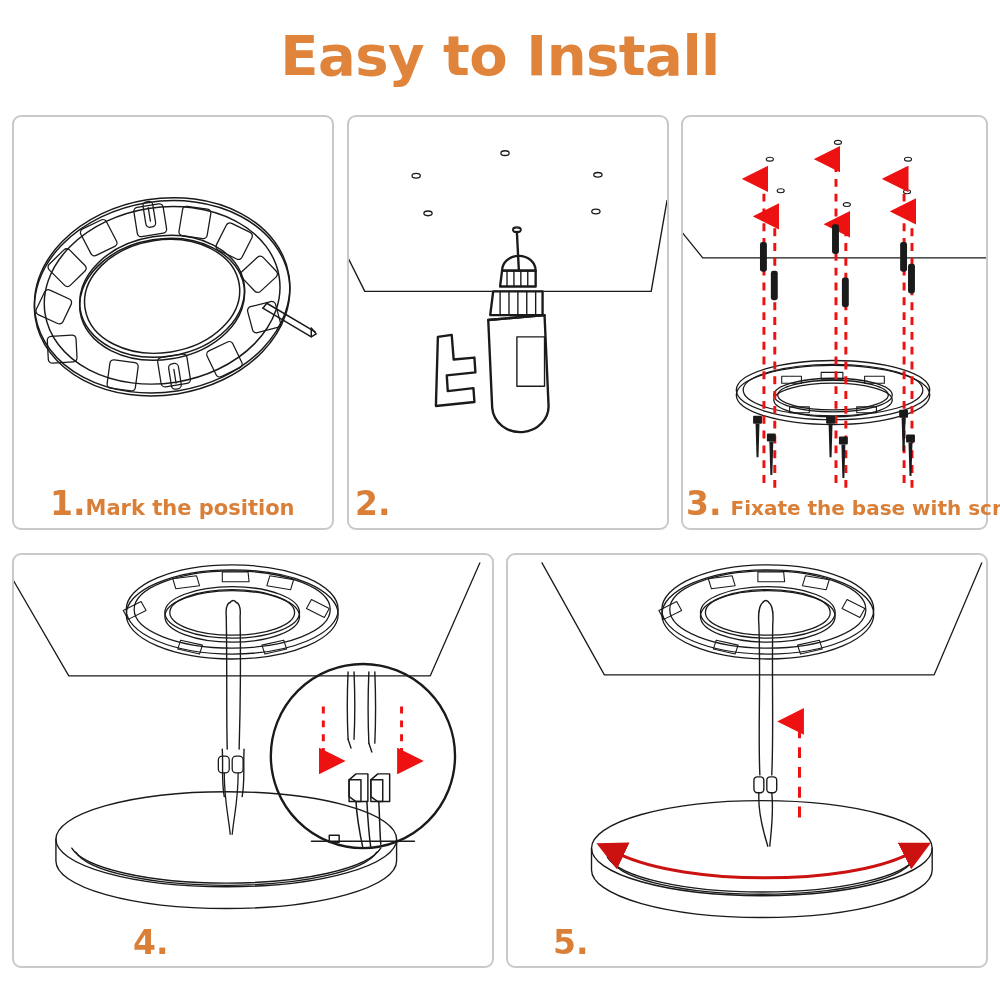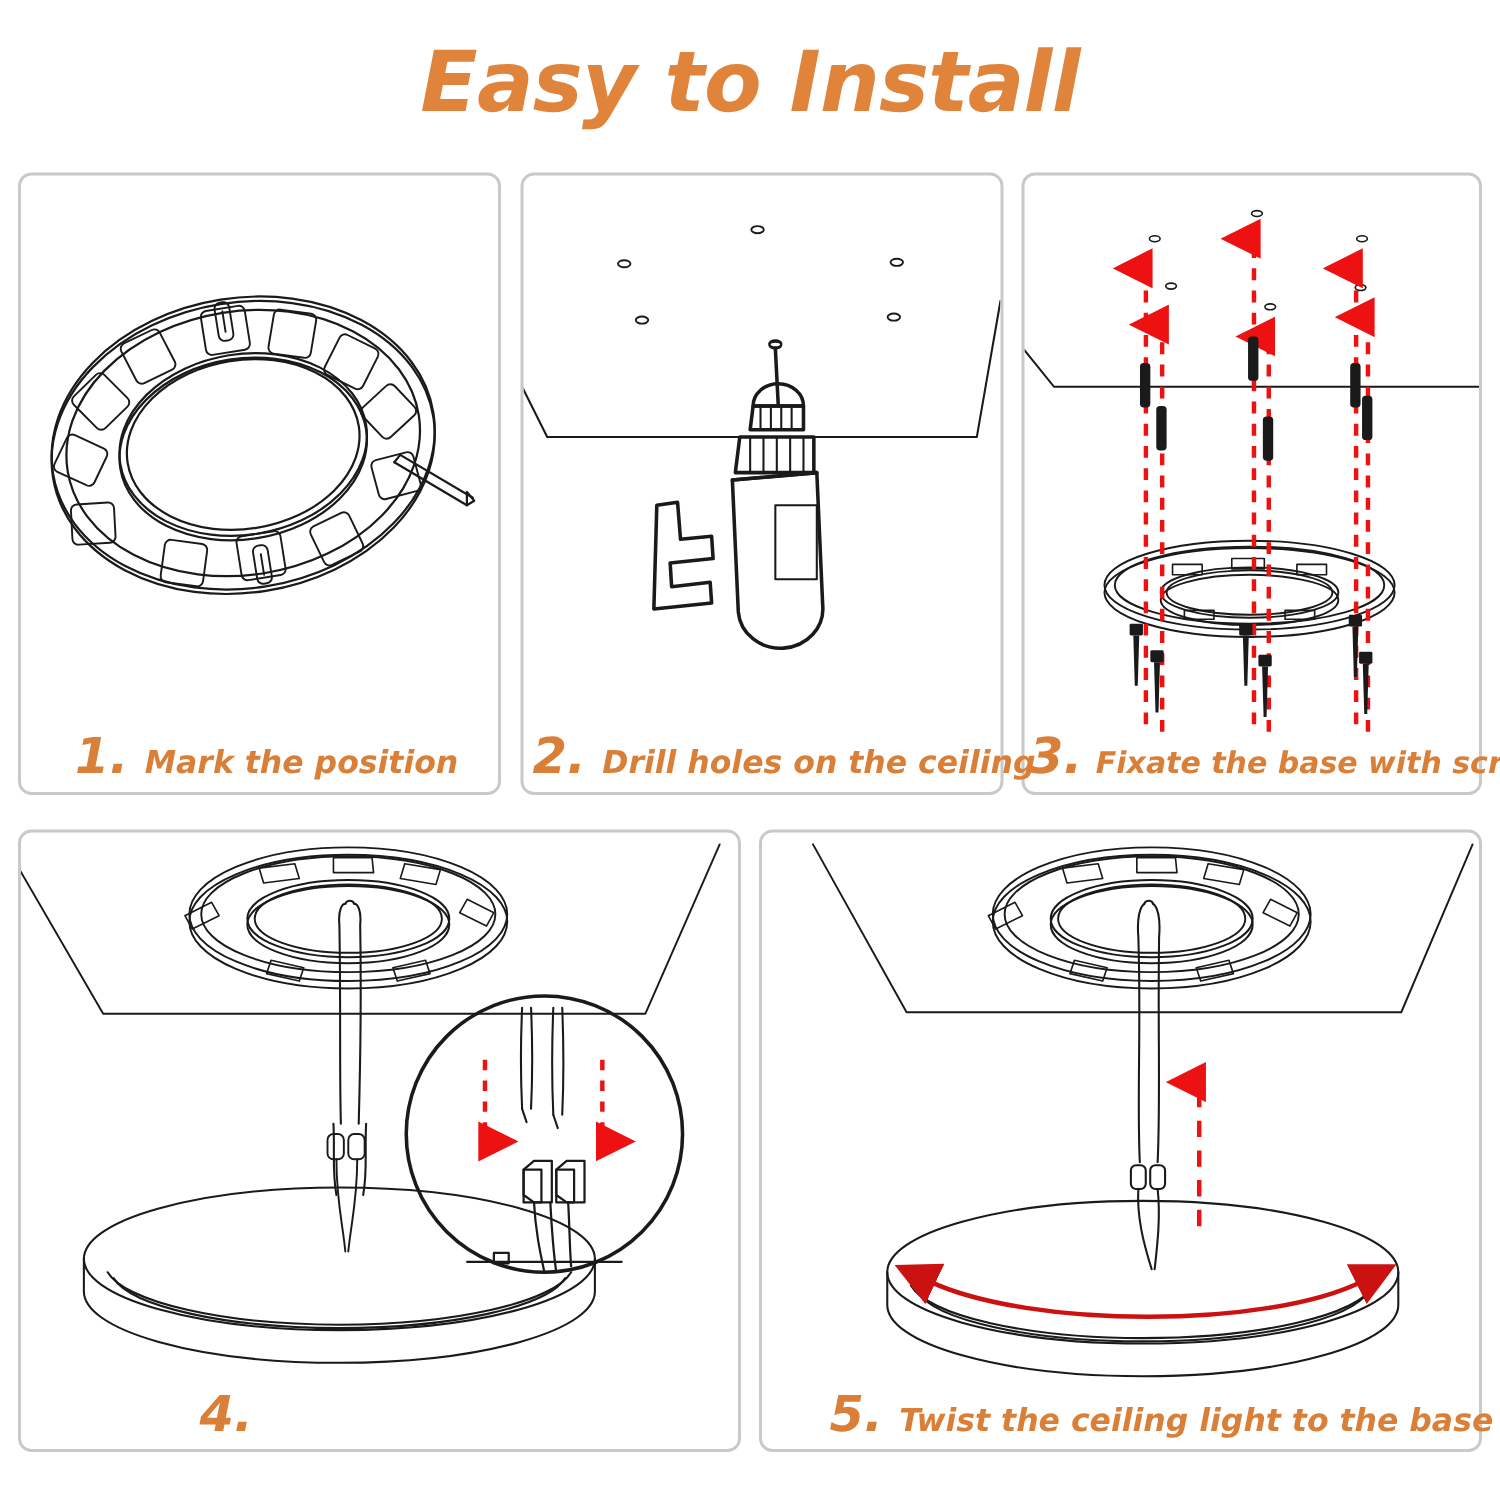--- a/index.html
+++ b/index.html
@@ -13,21 +13,20 @@
     font-family: "Liberation Sans", sans-serif;
     overflow: hidden;
     position: relative;
   }
 
   #page {
     position: relative;
     width: 956px;
     height: 1000px;
     background: #ffffff;
-    font-style: italic;
   }
 
   
   #title {
     position: absolute;
     left: 0;
     top: 28px;
     width: 1000px;
     text-align: center;
     font-size: 56px;
@@ -74,21 +73,20 @@
   }
   .cap-num {
     font-size: 33px;
     font-weight: bold;
     line-height: 1;
   }
   .cap-txt {
     font-size: 21px;
     font-weight: bold;
     line-height: 1;
-    margin-left: 11px;
   }
 
   .cap1 { left: 50px;  top: 487px; }
   .cap2 { left: 355px; top: 487px; }
   .cap3 { left: 686px; top: 487px; font-size: 0; }
   .cap3 .cap-txt { font-size: 20px; margin-left: 9px; }
   .cap4 { left: 133px; top: 926px; }
   .cap5 { left: 553px; top: 926px; }
 </style>
 </head>
@@ -419,30 +417,28 @@
     </svg>
   </div>
 
   <div class="caption cap1">
     <span class="cap-num">1.</span>
     <span class="cap-txt">Mark the position</span>
   </div>
 
   <div class="caption cap2">
     <span class="cap-num">2.</span>
-    <span class="cap-txt">Drill holes on the ceiling</span>
   </div>
 
   <div class="caption cap3">
     <span class="cap-num" style="font-size:33px">3.</span>
     <span class="cap-txt">Fixate the base with screws</span>
   </div>
 
   <div class="caption cap4">
     <span class="cap-num">4.</span>
   </div>
 
   <div class="caption cap5">
     <span class="cap-num">5.</span>
-    <span class="cap-txt">Twist the ceiling light to the base</span>
   </div>
 
 </div>
 
 </body></html>

